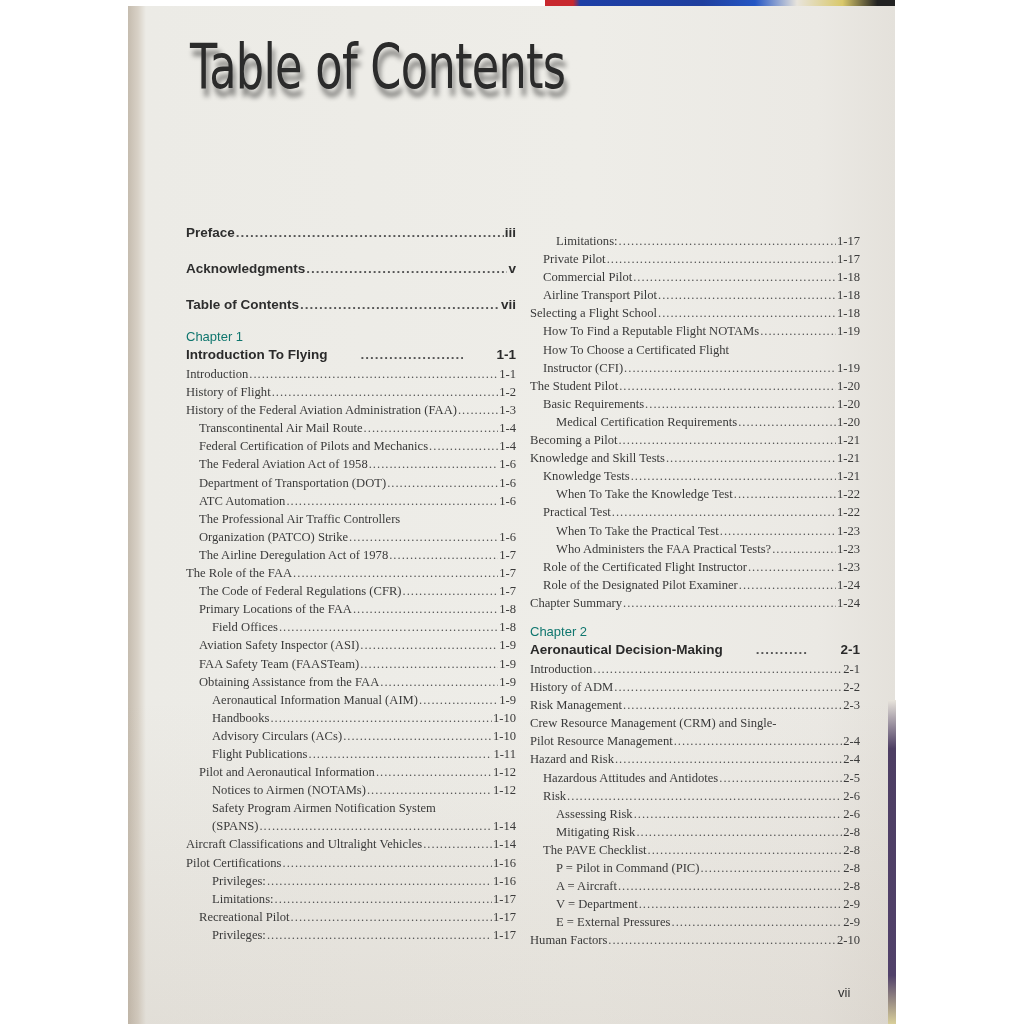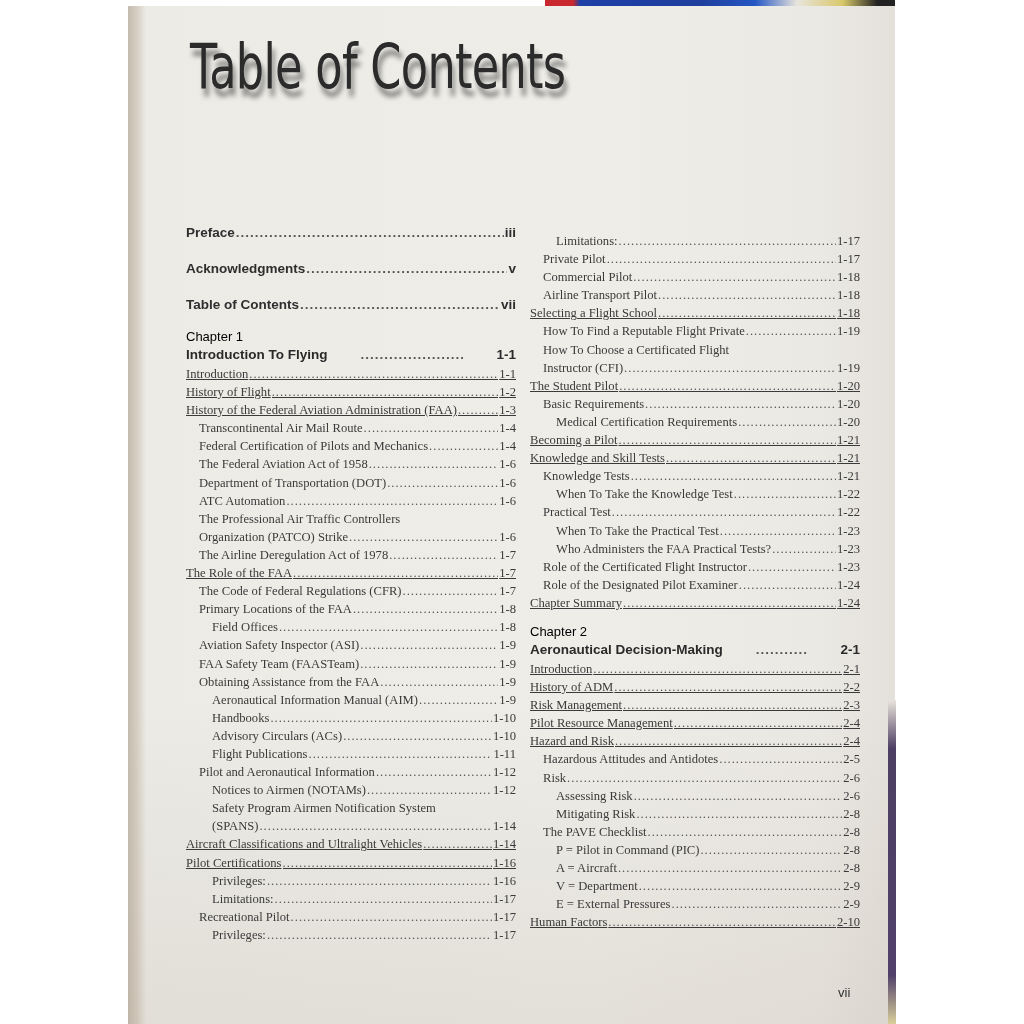--- a/index.html
+++ b/index.html
@@ -47,31 +47,31 @@
   .row .dots {
     flex: 1 1 auto; overflow: hidden; margin: 0 1px;
     letter-spacing: 1px; color: #555;
   }
   .row .dots::before {
     content: "........................................................................................................................................";
   }
   .row .page-num { flex: 0 0 auto; }
   .row.nolead .dots::before { content: ""; }
 
-  .lvl1 { padding-left: 0; text-decoration: underline; }
+  .lvl1 { padding-left: 0; }
   .lvl2 { padding-left: 13px; }
   .lvl3 { padding-left: 26px; }
 
   .front {
     font-family: "Liberation Sans", sans-serif; font-weight: bold;
     font-size: 13.5px; color: #2e2e2e; line-height: 18px;
   }
   .front.gap { margin-bottom: 18px; }
   .chapter-label {
-    font-family: "Liberation Sans", sans-serif; font-size: 13px; color: #000000;
+    font-family: "Liberation Sans", sans-serif; font-size: 13px; color: #0f766e;
     line-height: 17px; margin-top: 14px;
   }
   .chapter-title {
     font-family: "Liberation Sans", sans-serif; font-weight: bold;
     font-size: 13.5px; color: #2a2a2a; line-height: 20px; gap: 32px;
   }
   .folio {
     position: absolute; left: 838px; top: 985px;
     font-family: "Liberation Sans", sans-serif; font-size: 13px; color: #333;
   }
@@ -295,21 +295,21 @@
         <span class="label">Airline Transport Pilot</span>
         <span class="dots"></span>
         <span class="page-num">1-18</span>
       </div>
       <div class="row lvl1">
         <span class="label">Selecting a Flight School</span>
         <span class="dots"></span>
         <span class="page-num">1-18</span>
       </div>
       <div class="row lvl2">
-        <span class="label">How To Find a Reputable Flight Private</span>
+        <span class="label">How To Find a Reputable Flight NOTAMs</span>
         <span class="dots"></span>
         <span class="page-num">1-19</span>
       </div>
       <div class="row lvl2 nolead">
         <span class="label">How To Choose a Certificated Flight</span>
         <span class="dots"></span>
         <span class="page-num"></span>
       </div>
       <div class="row lvl2">
         <span class="label">Instructor (CFI)</span>
@@ -398,20 +398,25 @@
       <div class="row lvl1">
         <span class="label">History of ADM</span>
         <span class="dots"></span>
         <span class="page-num">2-2</span>
       </div>
       <div class="row lvl1">
         <span class="label">Risk Management</span>
         <span class="dots"></span>
         <span class="page-num">2-3</span>
       </div>
+      <div class="row lvl1 nolead">
+        <span class="label">Crew Resource Management (CRM) and Single-</span>
+        <span class="dots"></span>
+        <span class="page-num"></span>
+      </div>
       <div class="row lvl1">
         <span class="label">Pilot Resource Management</span>
         <span class="dots"></span>
         <span class="page-num">2-4</span>
       </div>
       <div class="row lvl1">
         <span class="label">Hazard and Risk</span>
         <span class="dots"></span>
         <span class="page-num">2-4</span>
       </div>

